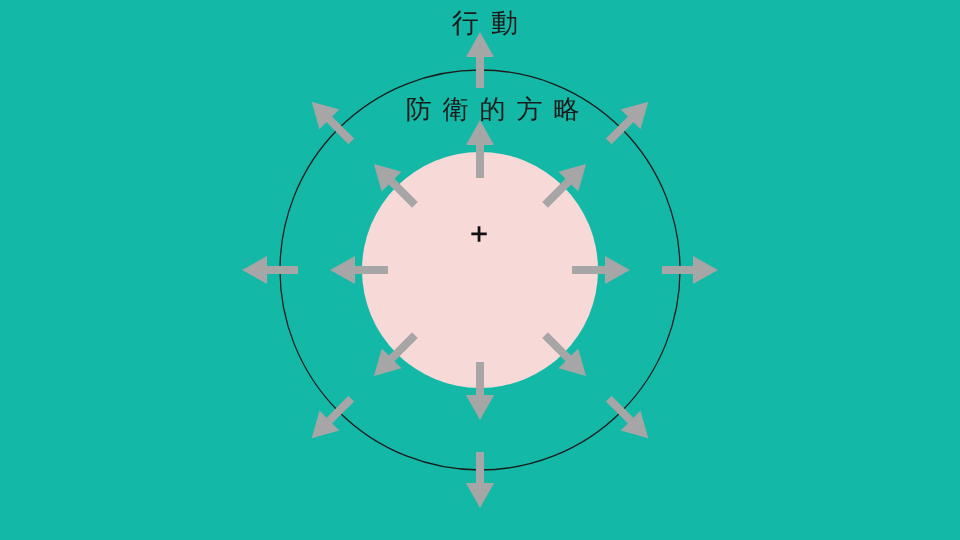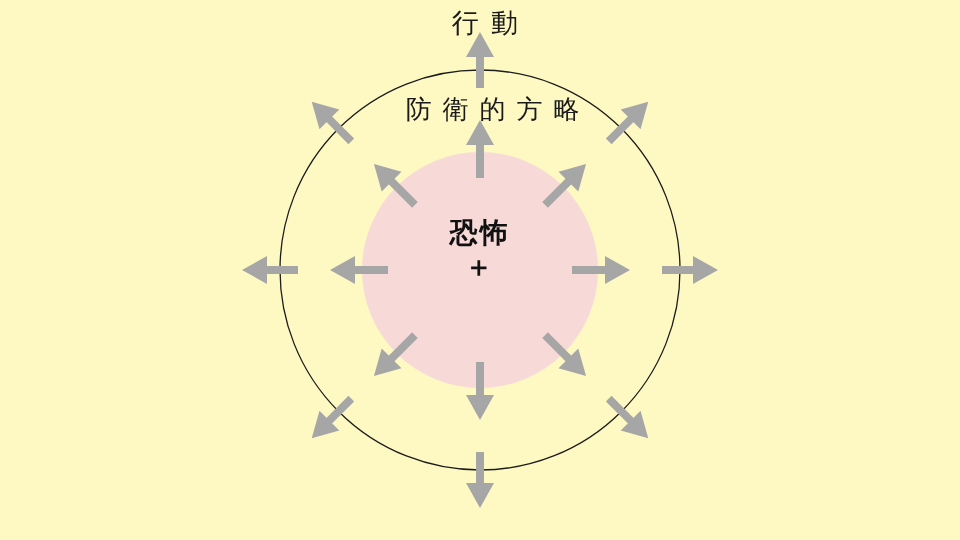--- a/index.html
+++ b/index.html
@@ -6,21 +6,21 @@
     margin: 0;
     padding: 0;
     background: #ffffff;
     font-family: "Liberation Sans", "DejaVu Sans", sans-serif;
   }
   .stage {
     position: relative;
     width: 960px;
     height: 540px;
     overflow: hidden;
-    background: #fef9c3;
+    background: #14b8a6;
   }
   .stage svg {
     position: absolute;
     left: 0;
     top: 0;
   }
   .label {
     position: absolute;
     color: #1a1a1a;
     white-space: nowrap;
@@ -95,17 +95,16 @@
       <polygon points="479.99999999999994,32 493.99999999999994,57 465.99999999999994,57" fill="#a6a6a6"></polygon>
       <line x1="608.6934341759516" y1="141.30656582404833" x2="632.0279579551077" y2="117.97204204489225" stroke="#a6a6a6" stroke-width="8"></line>
       <polygon points="648.2914139223983,101.70858607760164 640.5132393293462,129.28575054387701 620.714249456123,109.4867606706537" fill="#a6a6a6"></polygon>
     </svg>
 
   <div class="label label-action">行動</div>
 
   <div class="label label-defensive">防衛的方略</div>
 
   <div class="core-label">
-    <div>恐怖</div>
     <div>＋</div>
   </div>
 
 </div>
 
 </body></html>

